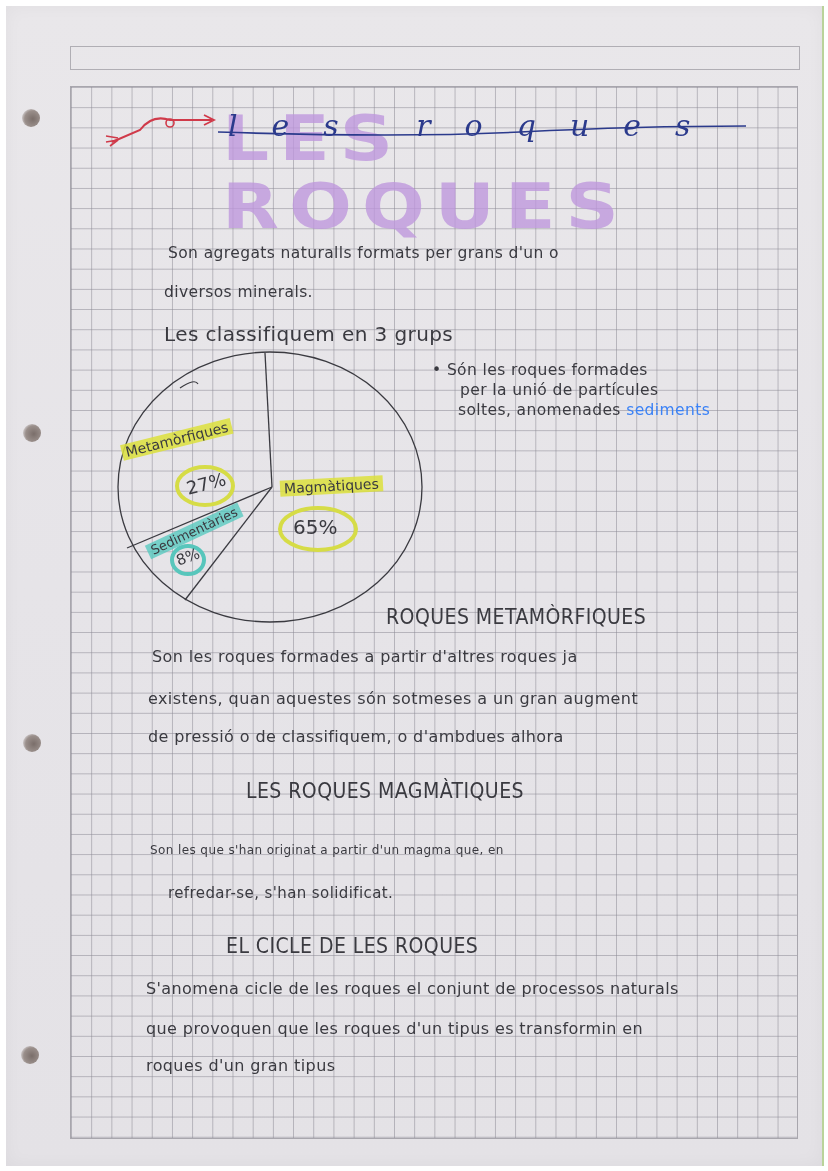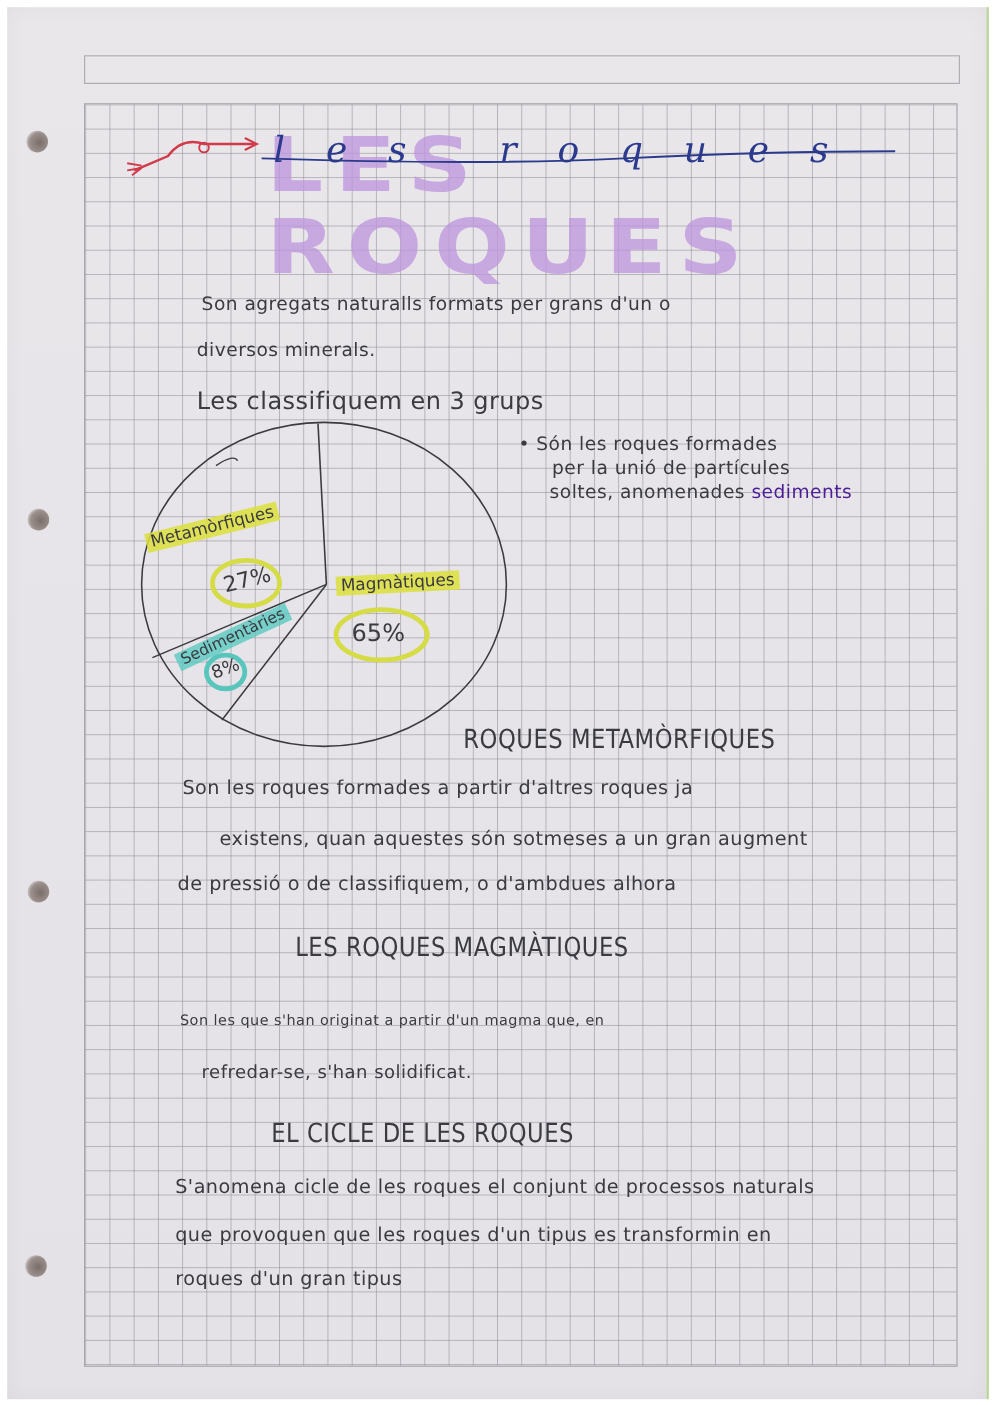--- a/index.html
+++ b/index.html
@@ -49,21 +49,21 @@
     position: absolute; color: #3a3a40;
     font-family: "DejaVu Sans", sans-serif; font-size: 15.5px;
     white-space: nowrap; letter-spacing: 0.4px;
   }
   .heading {
     position: absolute; color: #3a3a40;
     font-family: "DejaVu Sans", sans-serif; font-size: 22px;
     white-space: nowrap; letter-spacing: 0.5px; font-weight: normal;
     transform: scaleX(0.86); transform-origin: left center;
   }
-  .red { color: #4c1d95; }
+  .red { color: #3b82f6; }
   .pie-svg { position: absolute; left: 0; top: 0; }
   .pie-label { position: absolute; font-size: 14px; color: #3a3a40; white-space: nowrap; }
   .hl-yellow { background: rgba(220,225,60,0.85); padding: 0 4px; }
   .hl-teal { background: rgba(80,200,190,0.75); padding: 0 4px; }
   .pct { position: absolute; font-size: 18px; color: #3a3a40; }
 </style>
 </head>
 <body>
 
 <div class="page">
@@ -125,21 +125,21 @@
 </div>
 <div class="pct" style="left:293px; top:515px; font-size:20px;">65%</div>
 
 <div class="pie-label" style="left:148px; top:545px; transform:rotate(-25deg); transform-origin:left center; font-size:13px;">
   <span class="hl-teal">Sedimentàries</span>
 </div>
 <div class="pct" style="left:176px; top:548px; font-size:15px; transform:rotate(-20deg);">8%</div>
 
 <div class="heading" style="left:386px; top:604px;">ROQUES METAMÒRFIQUES</div>
 <div class="hw" style="left:152px; top:647px; font-size:16px;">Son les roques formades a partir d'altres roques ja</div>
-<div class="hw" style="left:148px; top:689px; font-size:16px;margin-left:35px;">existens, quan aquestes són sotmeses a un gran augment</div>
+<div class="hw" style="left:148px; top:689px; font-size:16px;">existens, quan aquestes són sotmeses a un gran augment</div>
 <div class="hw" style="left:148px; top:727px; font-size:16px;">de pressió o de classifiquem, o d'ambdues alhora</div>
 
 <div class="heading" style="left:246px; top:778px;">LES ROQUES MAGMÀTIQUES</div>
 <div class="hw" style="left:150px; top:843px; font-size:12px;">Son les que s'han originat a partir d'un magma que, en</div>
 <div class="hw" style="left:148px; top:884px; font-size:15px;margin-left:20px;">refredar-se, s'han solidificat.</div>
 
 <div class="heading" style="left:226px; top:933px;">EL CICLE DE LES ROQUES</div>
 <div class="hw" style="left:146px; top:979px; font-size:16px;">S'anomena cicle de les roques el conjunt de processos naturals</div>
 <div class="hw" style="left:146px; top:1019px; font-size:16px;">que provoquen que les roques d'un tipus es transformin en</div>
 <div class="hw" style="left:146px; top:1056px; font-size:16px;">roques d'un gran tipus</div>

